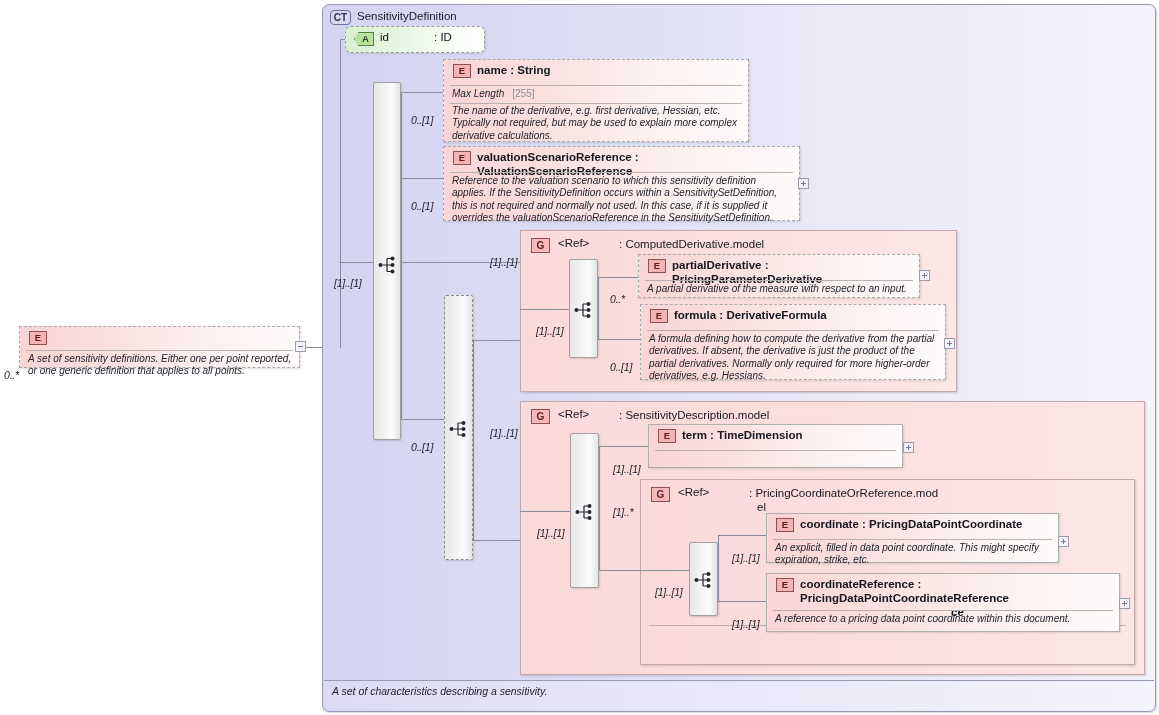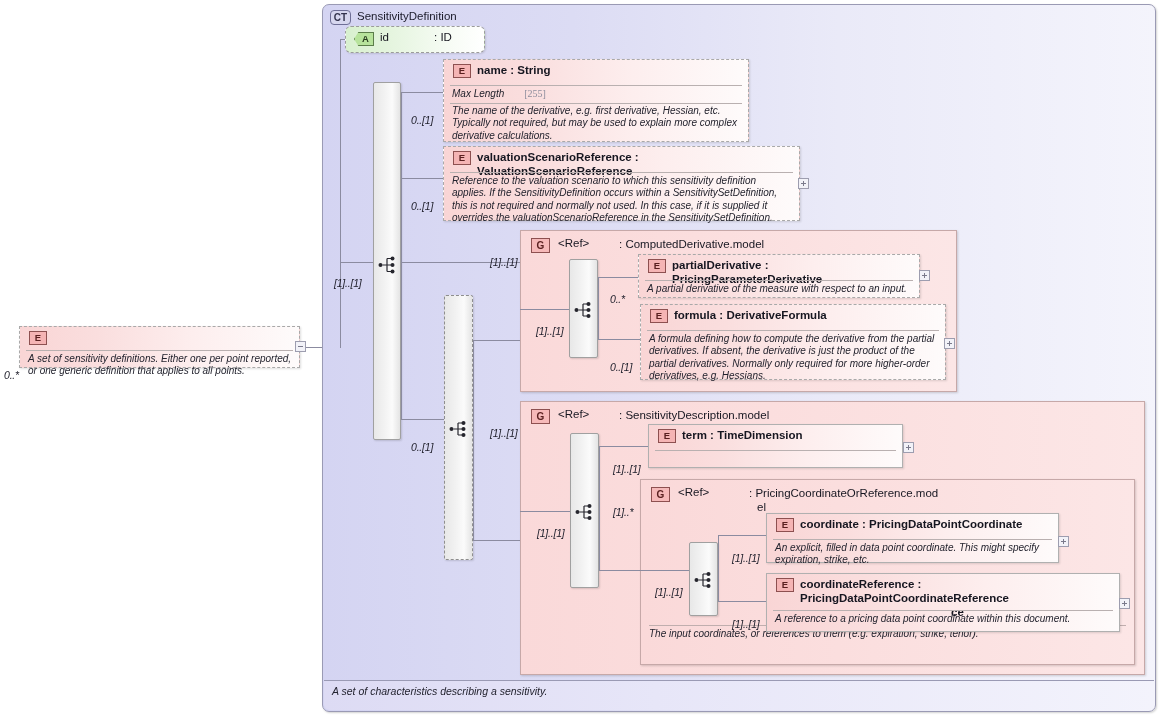--- a/index.html
+++ b/index.html
@@ -150,21 +150,21 @@
     height: 0;
   }
   .el-facet {
     position: absolute;
     left: 8px;
     font-size: 10px;
     font-style: italic;
     color: #22222c;
     white-space: nowrap;
   }
-  .el-facet .val { color: #8d8d9d; font-style: normal; padding-left: 20px; font-family: Liberation Serif, serif; }
+  .el-facet .val { color: #8d8d9d; font-style: normal; padding-left: 8px; }
   .el-doc {
     position: absolute;
     left: 8px; right: 7px;
     font-size: 10px;
     font-style: italic;
     color: #23232e;
     line-height: 12.3px;
   }
 
   
@@ -422,21 +422,20 @@
 
   <div class="card" style="left:613px; top:478px;">[1]..*</div>
   <div class="grp-box" style="left:640px; top:479px; width:495px; height:186px;">
     <div class="grp-badge">G</div>
     <div class="grp-ref">&lt;Ref&gt;</div>
     <div class="grp-type" style="left:108px; width:270px;">
       <span>: PricingCoordinateOrReference.mod</span><br>
       <span style="padding-left:8px;">el</span>
     </div>
     <div class="grp-rule" style="left:8px; right:8px; top:145px;"></div>
-    <div class="grp-doc" style="top:148px;">The input coordinates, or references to them (e.g. expiration, strike, tenor).</div>
   </div>
 
   <div class="comp-bar" style="left:689px; top:542px; width:29px; height:74px;">
     <svg class="comp-icon" style="left:4px; top:26px;" width="22" height="22" viewBox="0 0 22 22">
       <circle cx="2.5" cy="11" r="2" fill="#26262e"></circle>
       <path d="M4.5 11 H9 M9 5 V17 M9 5 H13 M9 11 H13 M9 17 H13" stroke="#26262e" stroke-width="1.2" fill="none"></path>
       <circle cx="14.5" cy="5" r="2" fill="#26262e"></circle>
       <circle cx="14.5" cy="11" r="2" fill="#26262e"></circle>
       <circle cx="14.5" cy="17" r="2" fill="#26262e"></circle>
     </svg>

